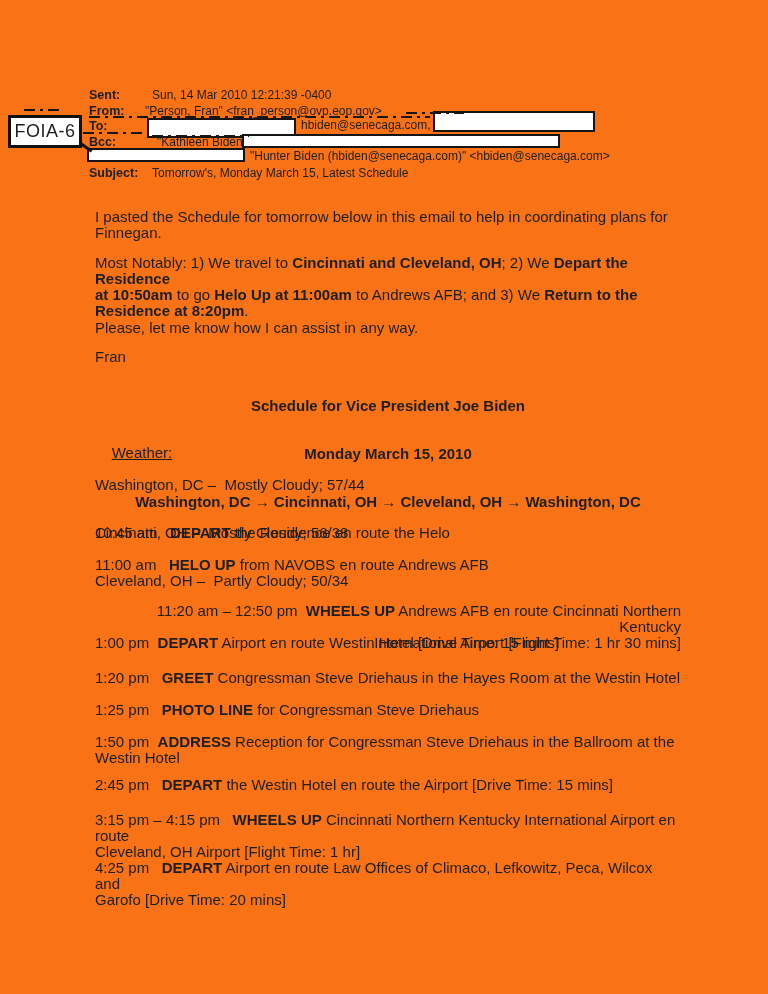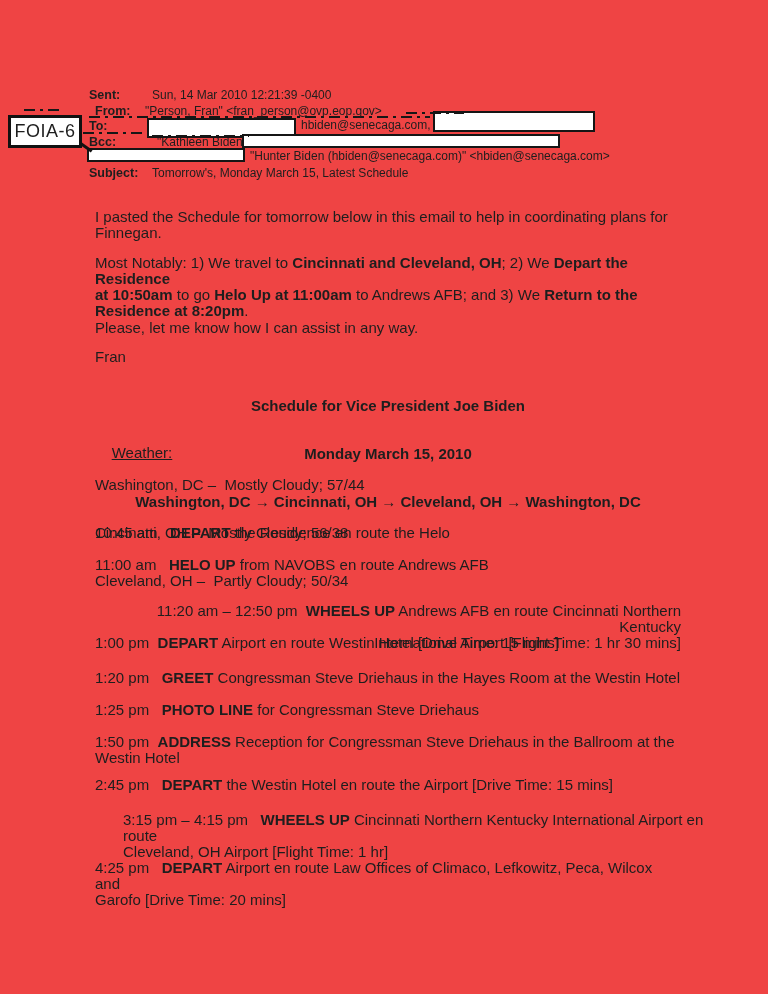--- a/index.html
+++ b/index.html
@@ -1,18 +1,18 @@
 <!DOCTYPE html>
 <html><head>
 <meta charset="utf-8">
 <style>
   * { box-sizing: border-box; }
   html, body { margin: 0; padding: 0; background: #ffffff; }
   .page {
-    position: relative; width: 768px; height: 994px; background: #ef4444;
+    position: relative; width: 768px; height: 994px; background: #f97316;
     font-family: "Liberation Sans", sans-serif; color: #1e1e1e; overflow: hidden;
   }
   
   .hl { position: absolute; font-size: 12.5px; line-height: 15px; font-weight: 700; white-space: pre; z-index: 2; }
   .hv { position: absolute; font-size: 12px; line-height: 15px; white-space: pre; z-index: 2; }
   
   .red { position: absolute; background: #ffffff; border: 2px solid #151515; z-index: 3; }
   
   .dash {
     position: absolute; height: 2px; z-index: 1;
@@ -37,21 +37,21 @@
 
 <div class="page">
 
   <div class="dash" style="left:24px;top:109px;width:38px;"></div>
   <div class="dash" style="left:89px;top:116px;width:341px;"></div>
   <div class="dash" style="left:83px;top:132px;width:62px;"></div>
 
   <span class="hl" style="left:89px;top:88px;">Sent:</span>
   <span class="hv" style="left:152px;top:88px;">Sun, 14 Mar 2010 12:21:39 -0400</span>
 
-  <span class="hl" style="left:95px;top:104px;">From:</span>
+  <span class="hl" style="left:89px;top:104px;">From:</span>
   <span class="hv" style="left:145px;top:104px;">"Person, Fran" &lt;fran_person@ovp.eop.gov&gt;</span>
 
   <span class="hl" style="left:89px;top:119px;">To:</span>
   <span class="hv" style="left:301px;top:118px;">hbiden@senecaga.com,</span>
 
   <span class="hl" style="left:89px;top:135px;">Bcc:</span>
   <span class="hv" style="left:157px;top:135px;">"Kathleen Biden</span>
 
   <span class="hv" style="left:250px;top:149px;">"Hunter Biden (hbiden@senecaga.com)" &lt;hbiden@senecaga.com&gt;</span>
 
@@ -97,18 +97,18 @@
   <p class="para" style="top:510px;"><span>10:45 am   </span><span class="b">DEPART</span><span> the Residence en route the Helo</span></p>
   <p class="para" style="top:542px;"><span>11:00 am   </span><span class="b">HELO UP</span><span> from NAVOBS en route Andrews AFB</span></p>
   <p class="para" style="top:588px;text-align:right;"><span>11:20 am – 12:50 pm  </span><span class="b">WHEELS UP</span><span> Andrews AFB en route Cincinnati Northern Kentucky
 International Airport [Flight Time: 1 hr 30 mins]</span></p>
   <p class="para" style="top:620px;"><span>1:00 pm  </span><span class="b">DEPART</span><span> Airport en route Westin Hotel [Drive Time: 15 mins]</span></p>
   <p class="para" style="top:655px;"><span>1:20 pm   </span><span class="b">GREET</span><span> Congressman Steve Driehaus in the Hayes Room at the Westin Hotel</span></p>
   <p class="para" style="top:687px;"><span>1:25 pm   </span><span class="b">PHOTO LINE</span><span> for Congressman Steve Driehaus</span></p>
   <p class="para" style="top:719px;"><span>1:50 pm  </span><span class="b">ADDRESS</span><span> Reception for Congressman Steve Driehaus in the Ballroom at the
 Westin Hotel</span></p>
   <p class="para" style="top:762px;"><span>2:45 pm   </span><span class="b">DEPART</span><span> the Westin Hotel en route the Airport [Drive Time: 15 mins]</span></p>
-  <p class="para" style="top:797px;margin-left:28px;"><span>3:15 pm – 4:15 pm   </span><span class="b">WHEELS UP</span><span> Cincinnati Northern Kentucky International Airport en route
+  <p class="para" style="top:797px;"><span>3:15 pm – 4:15 pm   </span><span class="b">WHEELS UP</span><span> Cincinnati Northern Kentucky International Airport en route
 Cleveland, OH Airport [Flight Time: 1 hr]</span></p>
   <p class="para" style="top:845px;"><span>4:25 pm   </span><span class="b">DEPART</span><span> Airport en route Law Offices of Climaco, Lefkowitz, Peca, Wilcox and
 Garofo [Drive Time: 20 mins]</span></p>
 
 </div>
 
 </body></html>

